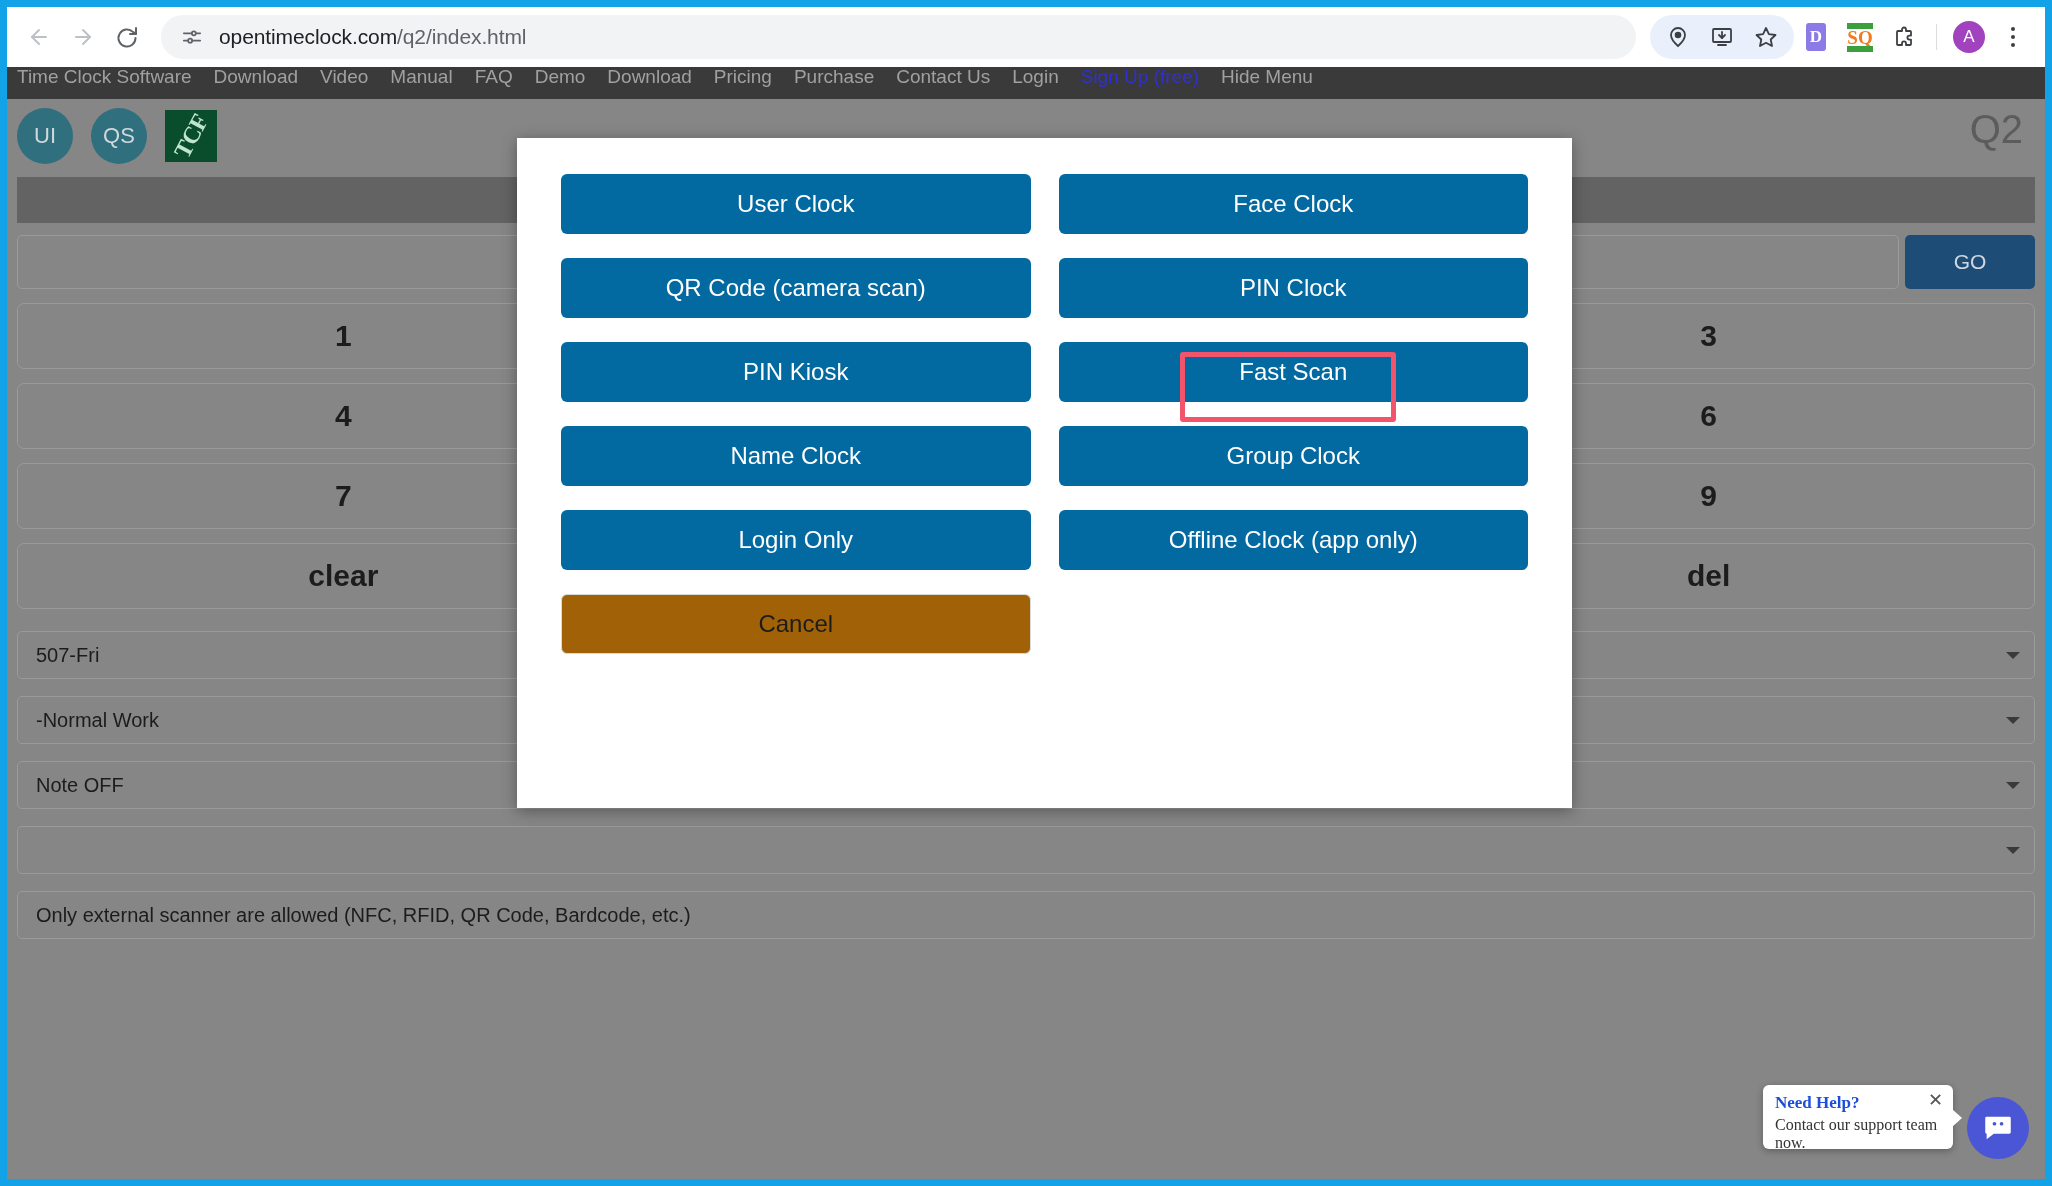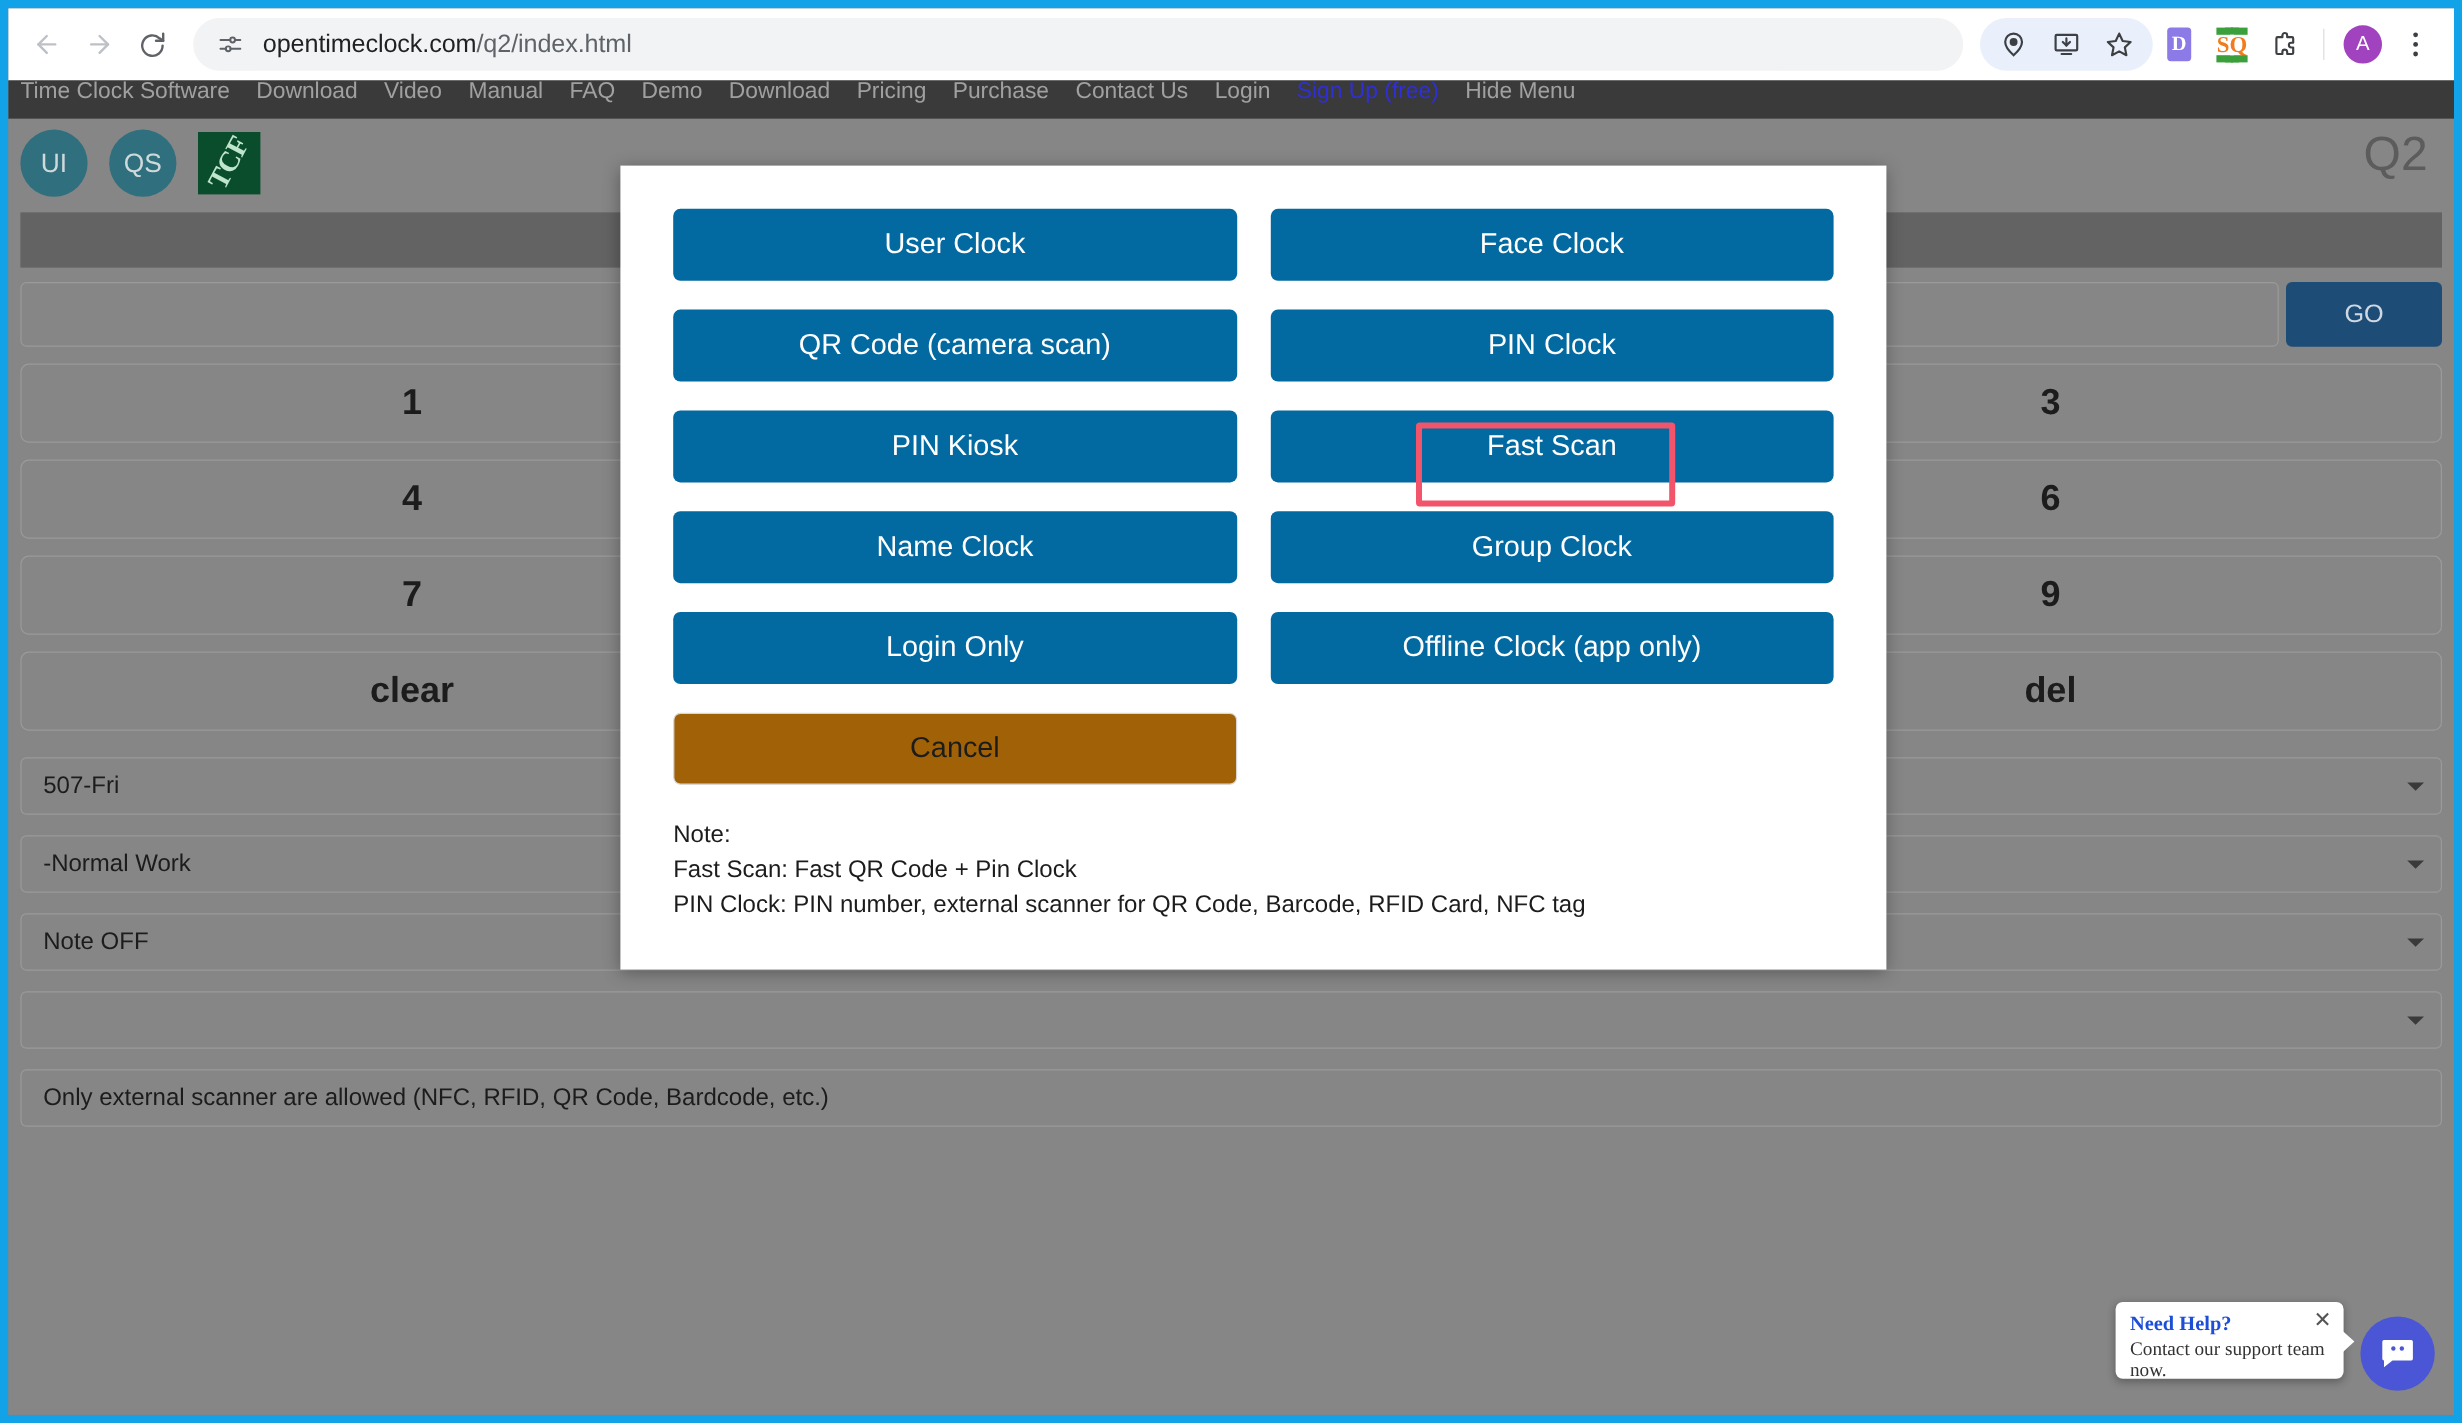--- a/index.html
+++ b/index.html
@@ -444,25 +444,20 @@
           <button class="mbtn">PIN Kiosk</button>
           <button class="mbtn">Fast Scan</button>
           <button class="mbtn">Name Clock</button>
           <button class="mbtn">Group Clock</button>
           <button class="mbtn">Login Only</button>
           <button class="mbtn">Offline Clock (app only)</button>
         </div>
         <div class="cancel-wrap">
           <button class="mbtn cancel">Cancel</button>
         </div>
-        <div class="note">
-          <div>Note:</div>
-          <div>Fast Scan: Fast QR Code + Pin Clock</div>
-          <div>PIN Clock: PIN number, external scanner for QR Code, Barcode, RFID Card, NFC tag</div>
-        </div>
       </div>
     </div>
     <div class="hl-box"></div>
   </div>
 
   <div class="chat-bubble">
     <div class="chat-close">✕</div>
     <div class="chat-title">Need Help?</div>
     <div class="chat-sub">Contact our support team now.</div>
   </div>

